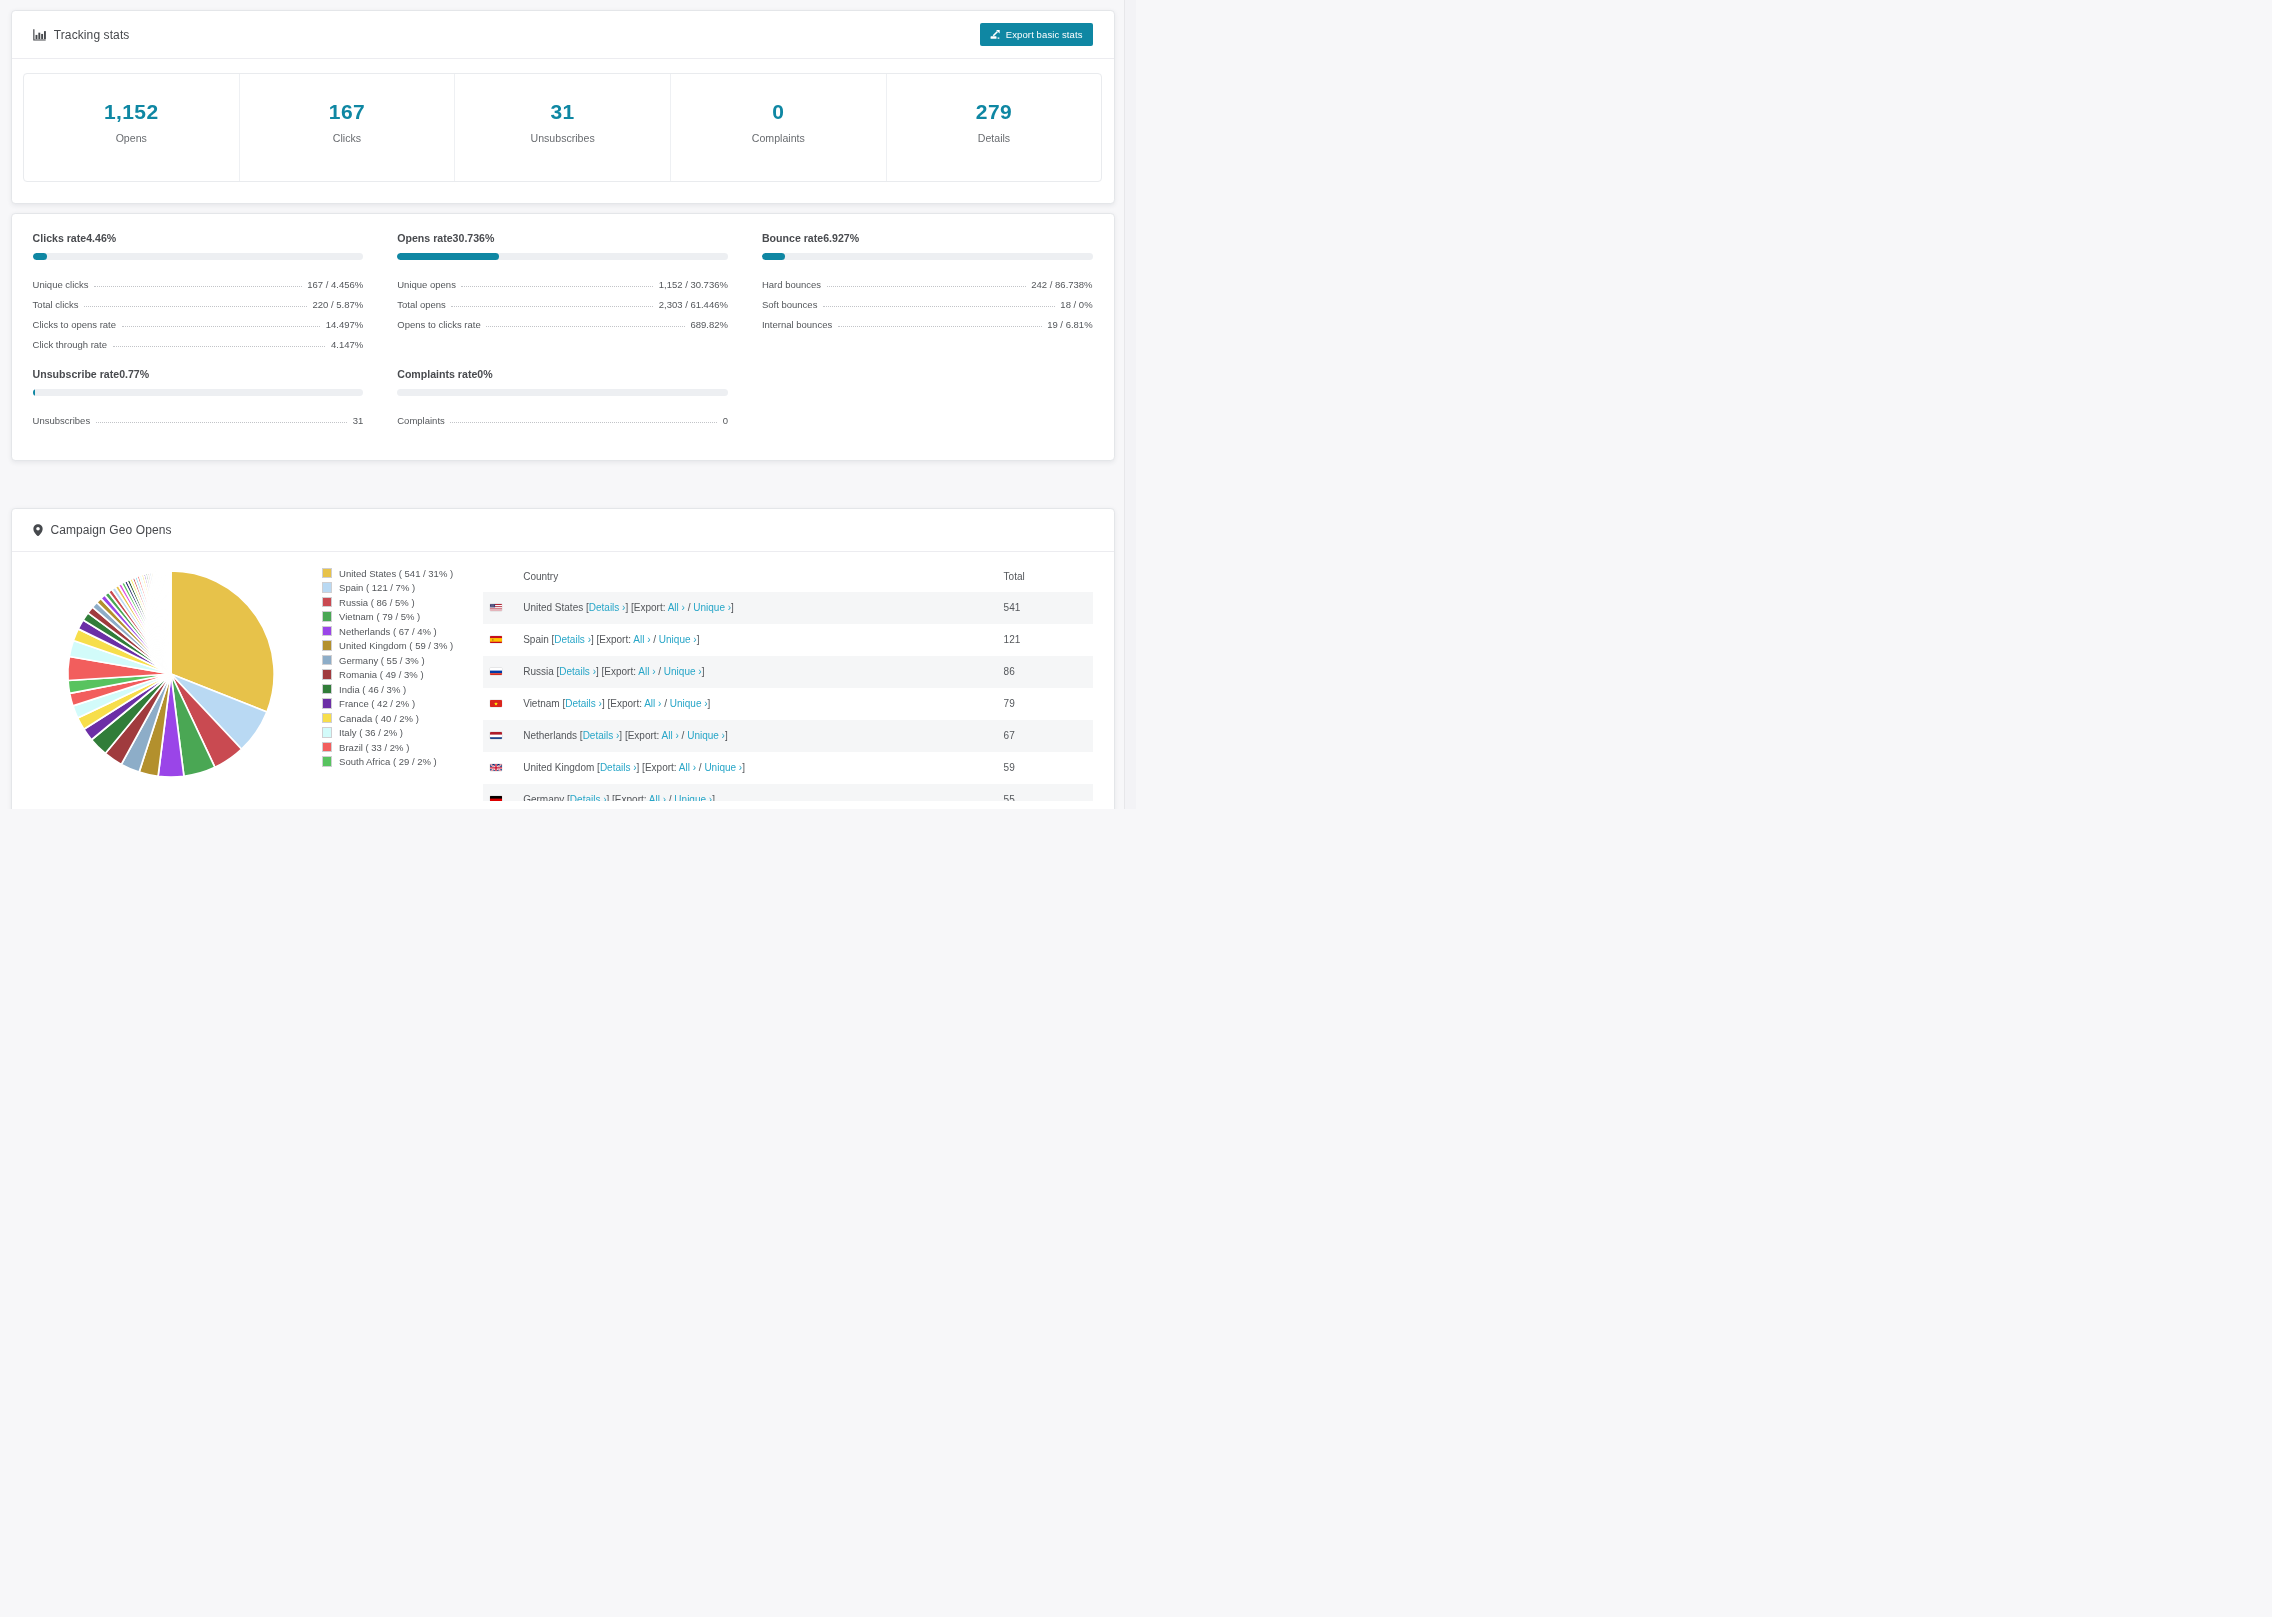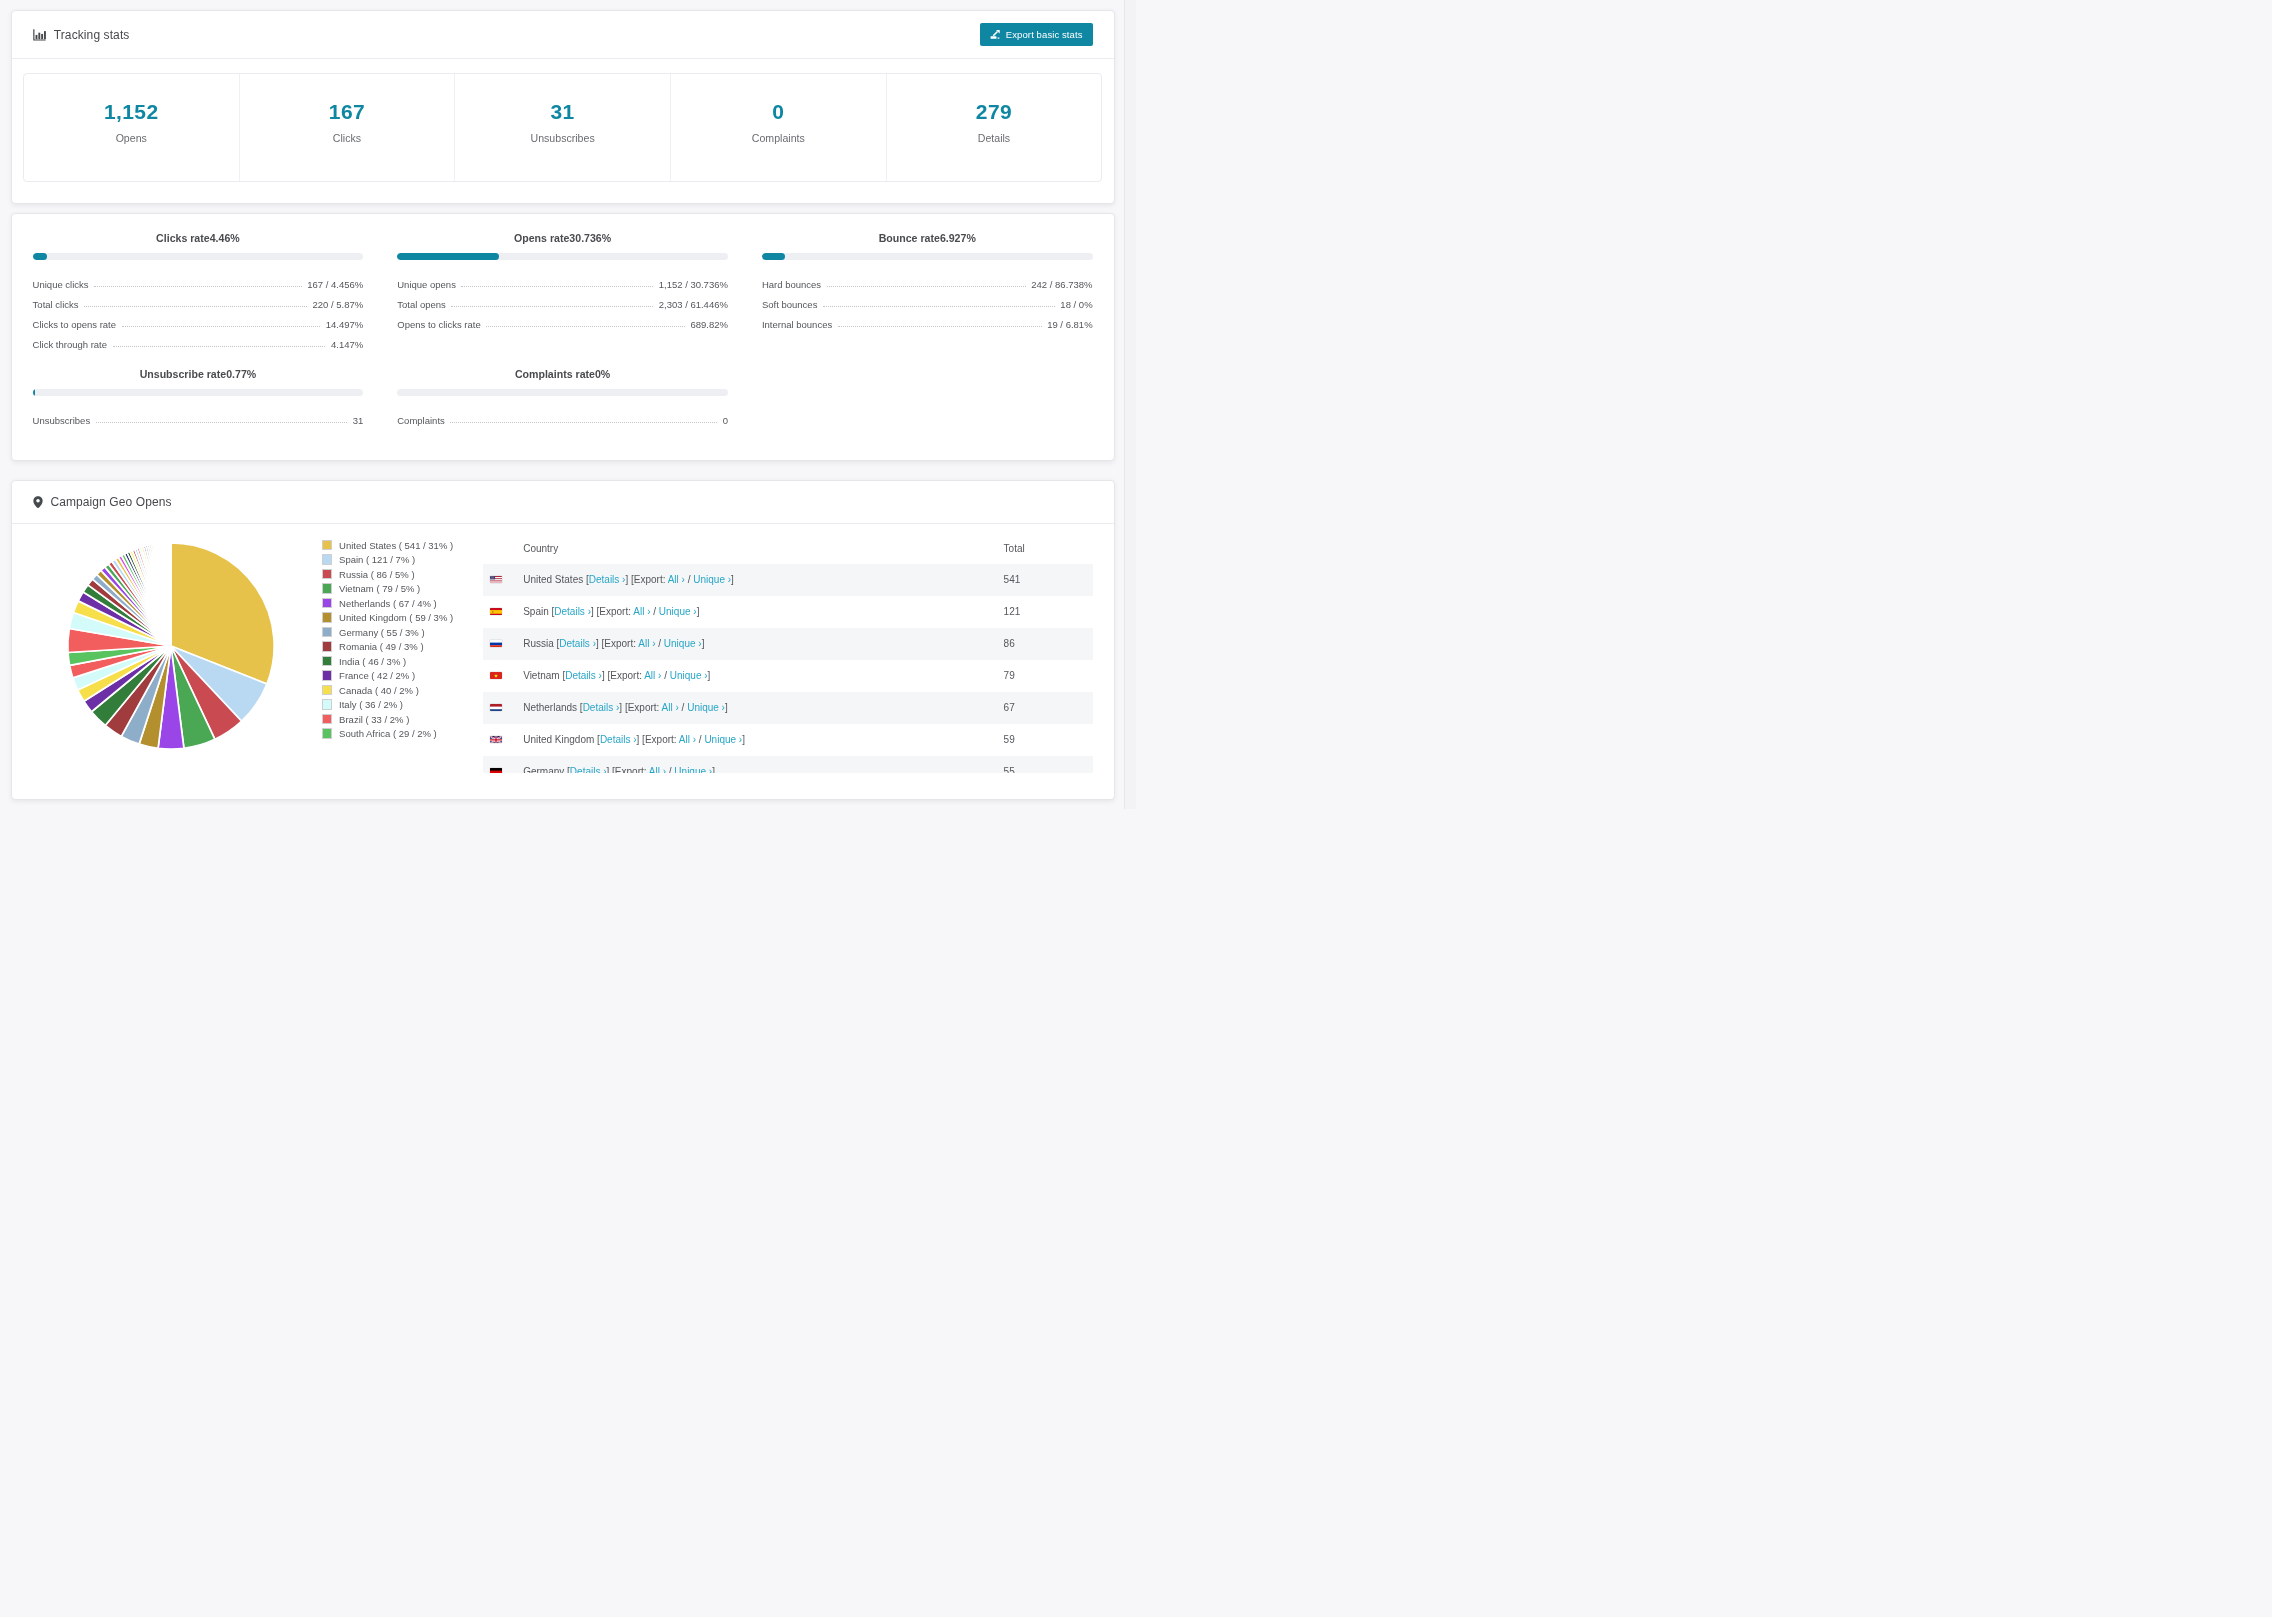--- a/index.html
+++ b/index.html
@@ -6,38 +6,38 @@
   body{
     width:1136px;height:809px;position:relative;overflow:hidden;
     background:#f7f7f9;color:#54575b;
     font-family:"Liberation Sans",sans-serif;
     -webkit-font-smoothing:antialiased;
   }
   .scroll-gutter{position:absolute;top:0;right:0;width:11.3px;height:809px;background:#f3f3f6;border-left:0.7px solid #e7e7ea}
   .panel{position:absolute;left:10.6px;width:1102px;background:#fff;border:0.7px solid #e4e6e9;border-radius:4.2px;box-shadow:0 1.4px 4.2px rgba(55,65,80,.08)}
   #panel-tracking{top:10px;height:192px}
   #panel-rates{top:213px;height:246px}
-  #panel-geo{top:480px;height:318px}
+  #panel-geo{top:508px;height:318px}
 
   .panel-head{display:flex;align-items:center;justify-content:space-between;padding:0 21px;height:47px;border-bottom:0.7px solid #ececf0}
   .panel-title{display:flex;align-items:center;font-size:12px;color:#47494d;letter-spacing:0.1px}
   .panel-title .ticon{display:inline-flex;margin-right:7.8px}
   .btn-export{display:inline-flex;align-items:center;gap:5.6px;background:#0f87a3;color:#fff;border:none;border-radius:2px;
     font-family:"Liberation Sans",sans-serif;font-size:9.5px;padding:6.4px 10px;cursor:pointer;letter-spacing:0.1px}
 
   
   .cards-box{margin:14px 11.3px 0 11.3px;border:0.7px solid #e9ebee;border-radius:4px;display:flex;height:107px;overflow:hidden}
   .scard{flex:1;text-align:center;padding-top:26px}
   .scard + .scard{border-left:0.7px solid #eef0f3}
   .scard .value{font-size:21px;font-weight:700;color:#0f87a3;letter-spacing:0.4px}
   .scard .label{margin-top:7.8px;font-size:10.6px;color:#696c70}
 
   
   .rates-grid{display:grid;grid-template-columns:repeat(3,1fr);column-gap:34px;row-gap:18.4px;padding:18.4px 21px 0 21px}
-  .rate-head{display:flex;justify-content:center;align-items:baseline;font-size:10.6px;font-weight:700;color:#494b4f}
+  .rate-head{display:flex;justify-content:flex-start;align-items:baseline;font-size:10.6px;font-weight:700;color:#494b4f}
   .bar{margin-top:8.5px;height:7px;background:#edeff2;border-radius:4.2px;position:relative;overflow:hidden}
   .fill{position:absolute;left:0;top:0;bottom:0;border-radius:4.2px;background:#0f87a3}
   .rrows{margin-top:10px}
   .rrow{display:flex;align-items:flex-end;height:20px;font-size:9.5px;color:#54575b;white-space:nowrap}
   .leader{flex:1;border-bottom:0.7px dotted #c2c4c8;margin:0 5.6px 2.8px 5.6px;min-width:14px}
 
   
   .geo-body{display:flex;align-items:flex-start;padding:8.5px 21px 0 21px}
   .pie-wrap{width:212px;height:212px;margin:7px 0 0 32px;flex:none}
   .legend{list-style:none;margin:7px 0 0 45px;padding:0;flex:none}

